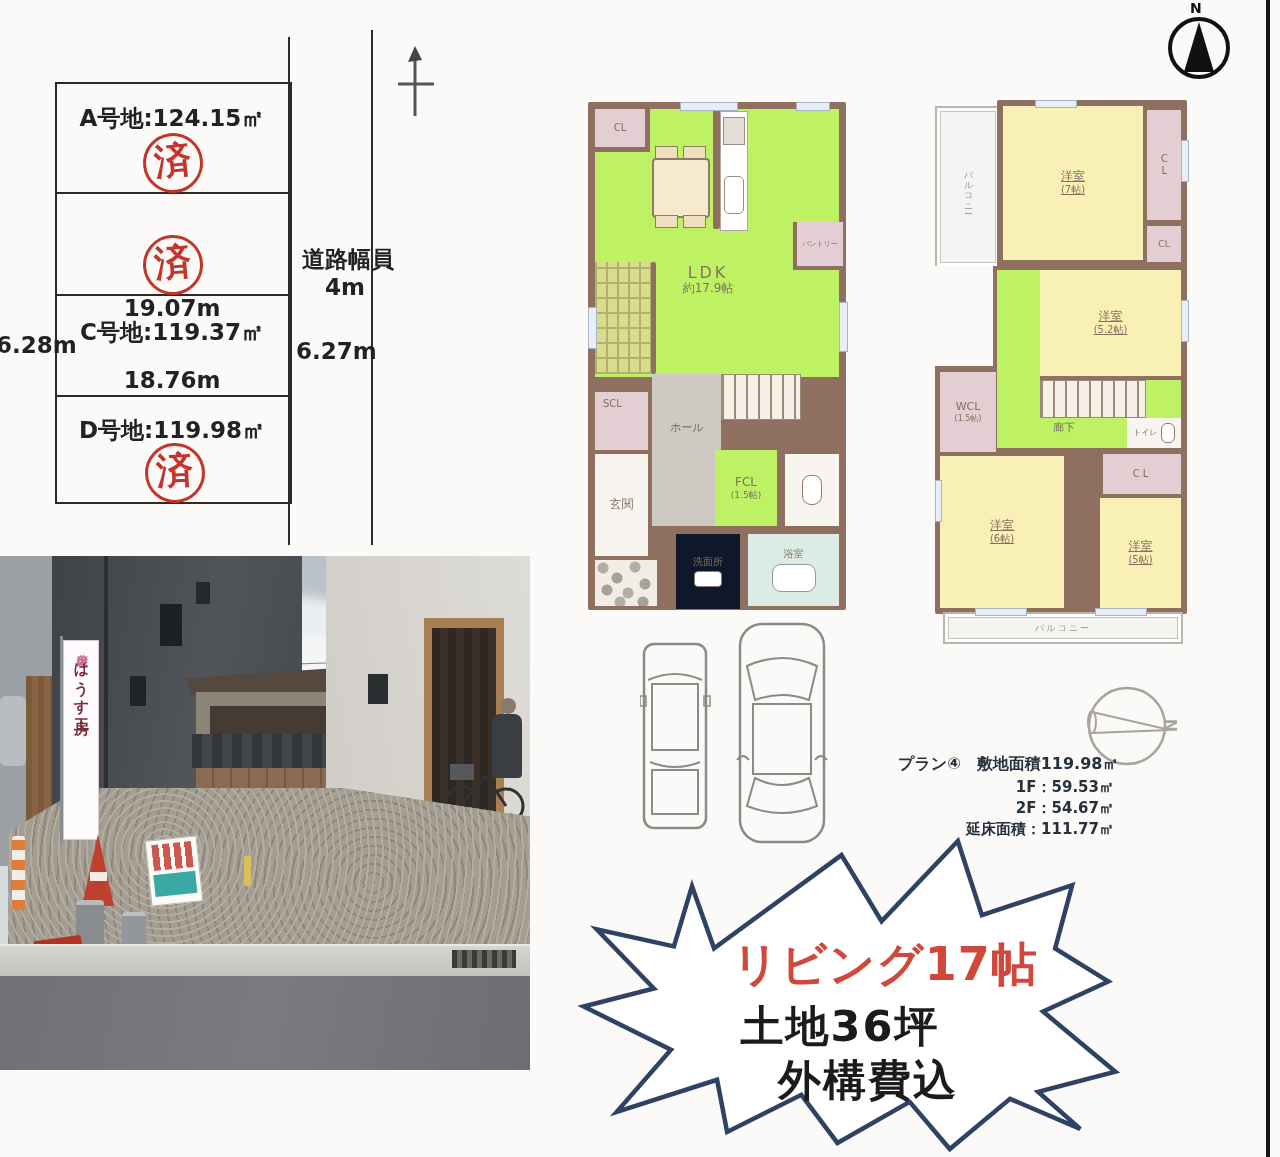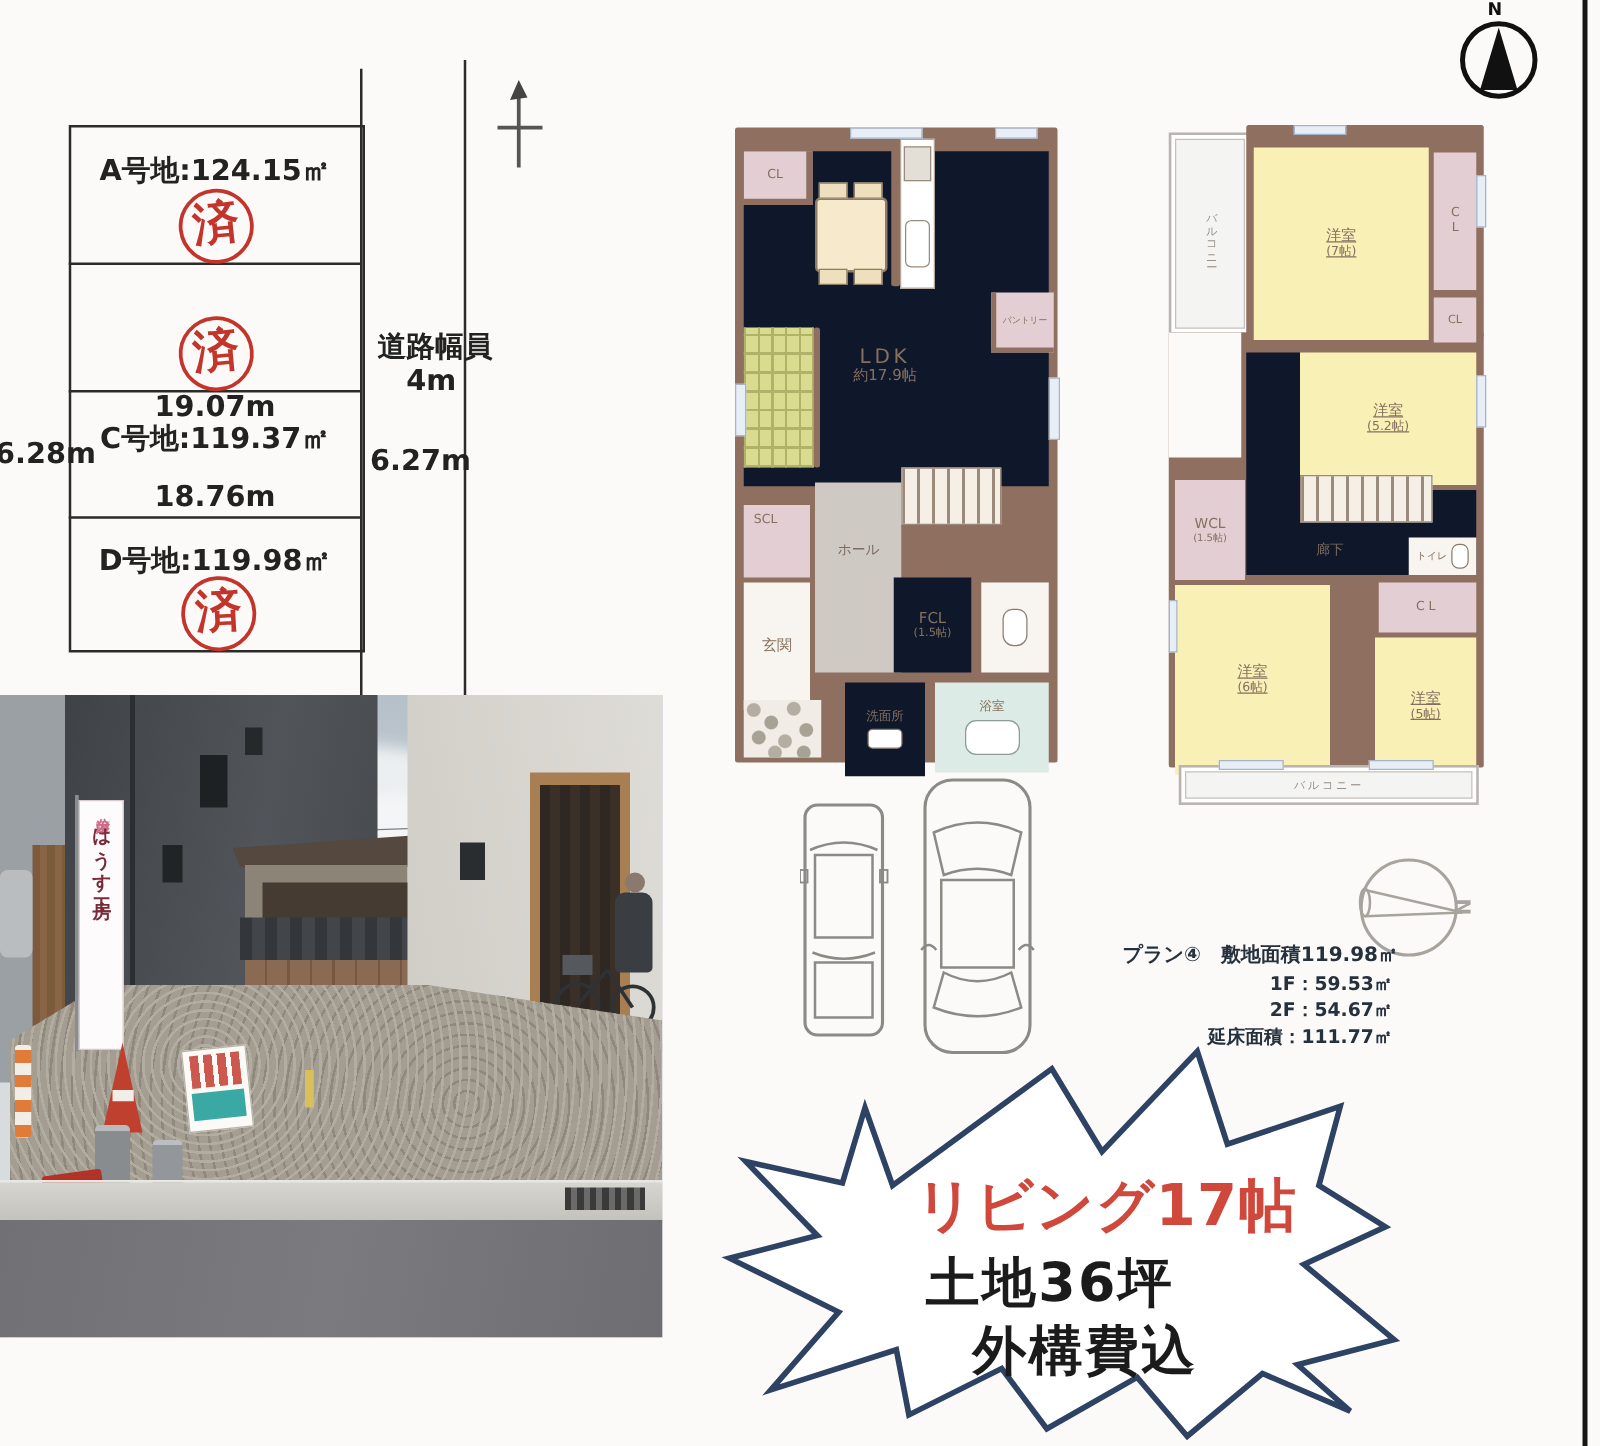--- a/index.html
+++ b/index.html
@@ -9,23 +9,23 @@
   .ctr{display:flex;align-items:center;justify-content:center;text-align:center;}
   
   .lotline{background:#2b2b2b;}
   .lot-label{font-weight:bold;color:#222;font-size:23px;white-space:nowrap;}
   .dim-label{font-weight:bold;color:#222;font-size:23px;white-space:nowrap;}
   .stamp{width:54px;height:54px;border:3px solid #c3352b;border-radius:50%;
          color:#c3352b;font-size:37px;font-weight:bold;line-height:50px;text-align:center;}
   
   .wall{background:#8f6f60;border-radius:2px;}
   .room{position:absolute;display:flex;align-items:center;justify-content:center;
-        flex-direction:column;color:#85705f;line-height:1.15;margin-top:12px;}
+        flex-direction:column;color:#85705f;line-height:1.15;}
   .rm-yellow{background:#f9f0b6;text-decoration:underline;}
-  .rm-cream{background:#0f172a;}
+  .rm-cream{background:#bef264;}
   .rm-pink{background:#e3ced3;}
   .rm-gray{background:#cfc9c3;}
   .rm-white{background:#f8f5f0;}
   .win{background:#e8eef6;border:1px solid #a7b3c6;}
   .stairs{background:#f5efe6 repeating-linear-gradient(90deg,#9a8a7c 0 2px,transparent 2px 12px);}
   .tatami{background:
       repeating-linear-gradient(0deg,#b0b269 0 2px,transparent 2px 15px),
       repeating-linear-gradient(90deg,#b0b269 0 2px,transparent 2px 11px),#d9db8e;}
   .stones{background:
       radial-gradient(circle 6px at 8px 8px,#b3ada2 5px,transparent 6px),
@@ -59,21 +59,21 @@
   <div class="abs" style="left:1266px;top:0;width:4px;height:1157px;background:#161616;"></div>
 
   <div class="abs" style="left:1166px;top:2px;width:66px;height:80px;">
     <div class="abs" style="left:24px;top:-2px;font-size:14px;font-weight:bold;color:#111;">N</div>
     <svg class="abs" style="left:0;top:10px;" width="66" height="70" viewBox="0 0 66 70">
       <circle cx="33" cy="36" r="29" fill="none" stroke="#111" stroke-width="4"></circle>
       <polygon points="33,10 18,60 48,60" fill="#111"></polygon>
     </svg>
   </div>
 
-  <div class="abs" style="left:0;top:0;width:460px;height:560px;margin-top:18px;">
+  <div class="abs" style="left:0;top:0;width:460px;height:560px;">
 
     <div class="abs" style="left:55px;top:82px;width:233px;height:418px;border:2px solid #2b2b2b;"></div>
 
     <div class="abs lotline" style="left:55px;top:192px;width:233px;height:2px;"></div>
     <div class="abs lotline" style="left:55px;top:294px;width:233px;height:2px;"></div>
     <div class="abs lotline" style="left:55px;top:395px;width:233px;height:2px;"></div>
 
     <div class="abs lotline" style="left:288px;top:37px;width:2px;height:508px;"></div>
     <div class="abs lotline" style="left:371px;top:30px;width:2px;height:515px;"></div>
 

